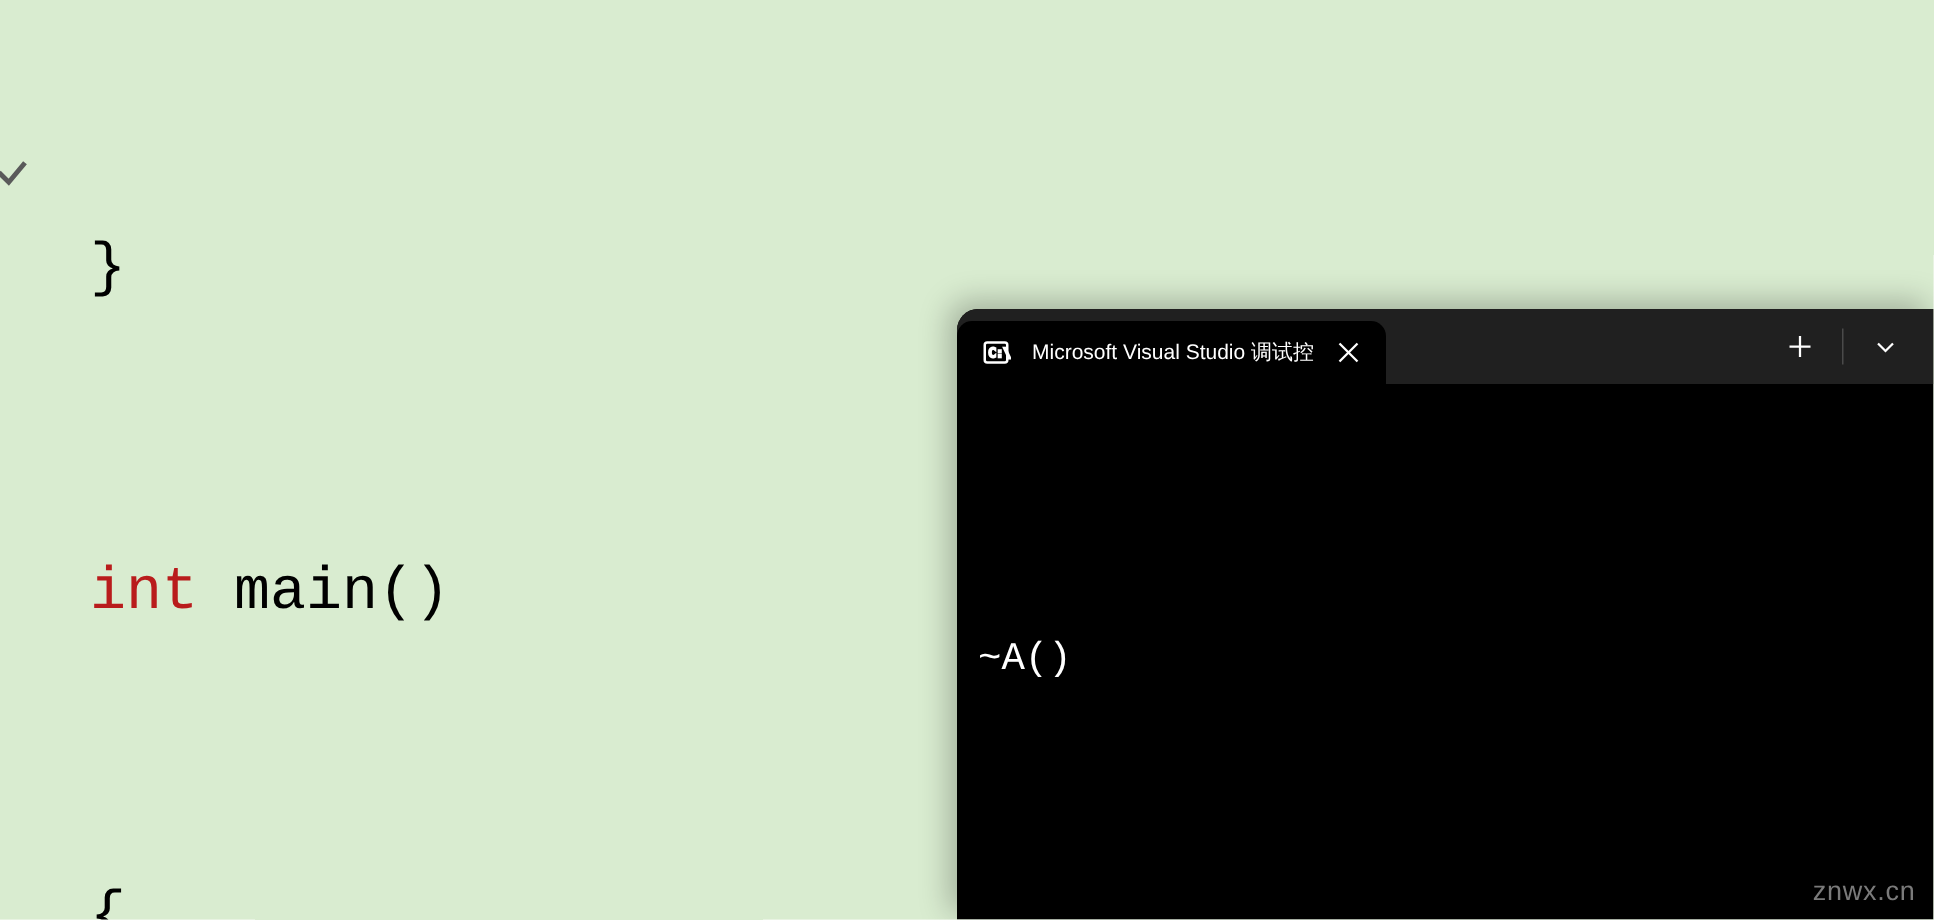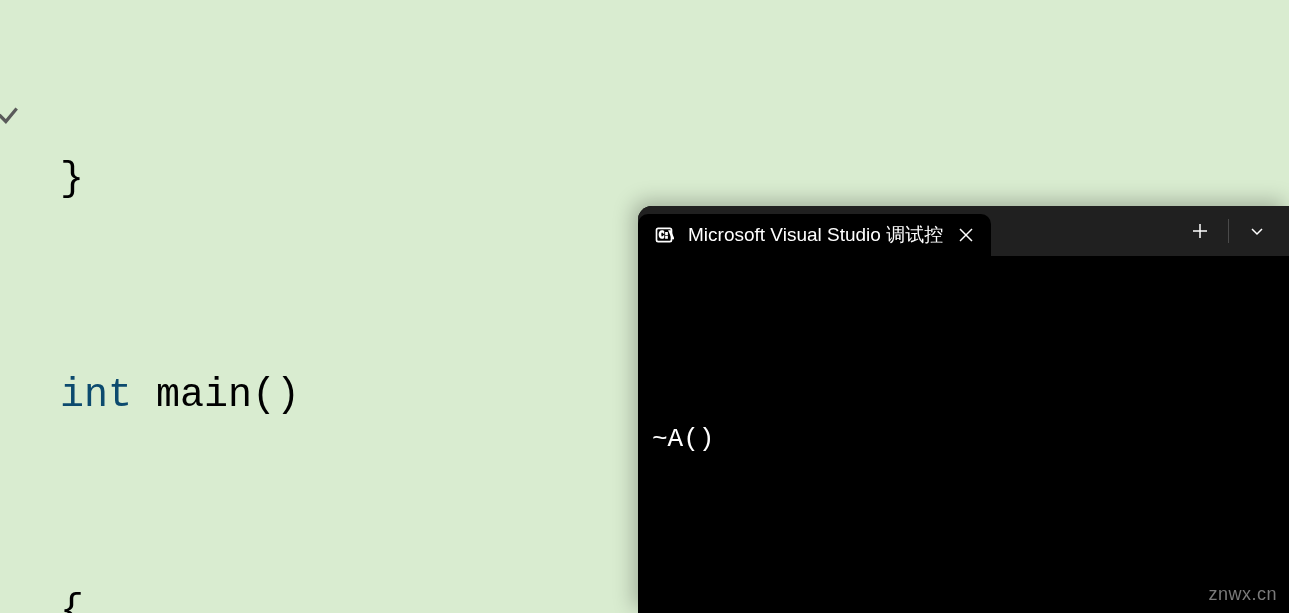--- a/index.html
+++ b/index.html
@@ -25,21 +25,21 @@
       font-size: 40px;
       line-height: 72px;
       white-space: pre;
       font-family: Consolas, 'Courier New', monospace;
     }
     .code-line {
       display: block;
       padding-left: 60px;
     }
     .indent-1 { padding-left: 60px; }
-    .tok-keyword { color: #0c4a6e; }
+    .tok-keyword { color: #b91c1c; }
     .tok-plain { color: #000000; }
     .gutter-mark {
       position: absolute;
       left: -5px;
       top: 102px;
       width: 26px;
       height: 26px;
     }
     .gutter-mark svg {
       width: 26px;
@@ -81,21 +81,21 @@
       justify-content: center;
       flex-shrink: 0;
     }
     .terminal-tab-icon svg {
       width: 20px;
       height: 20px;
     }
     .terminal-tab-title {
       color: #ffffff;
       font-family: 'Segoe UI', Arial, sans-serif;
-      font-size: 19px;
+      font-size: 14px;
       white-space: nowrap;
       overflow: hidden;
       text-overflow: clip;
       max-width: 340px;
     }
     .terminal-tab-close {
       width: 18px;
       height: 18px;
       color: #ffffff;
       display: flex;

